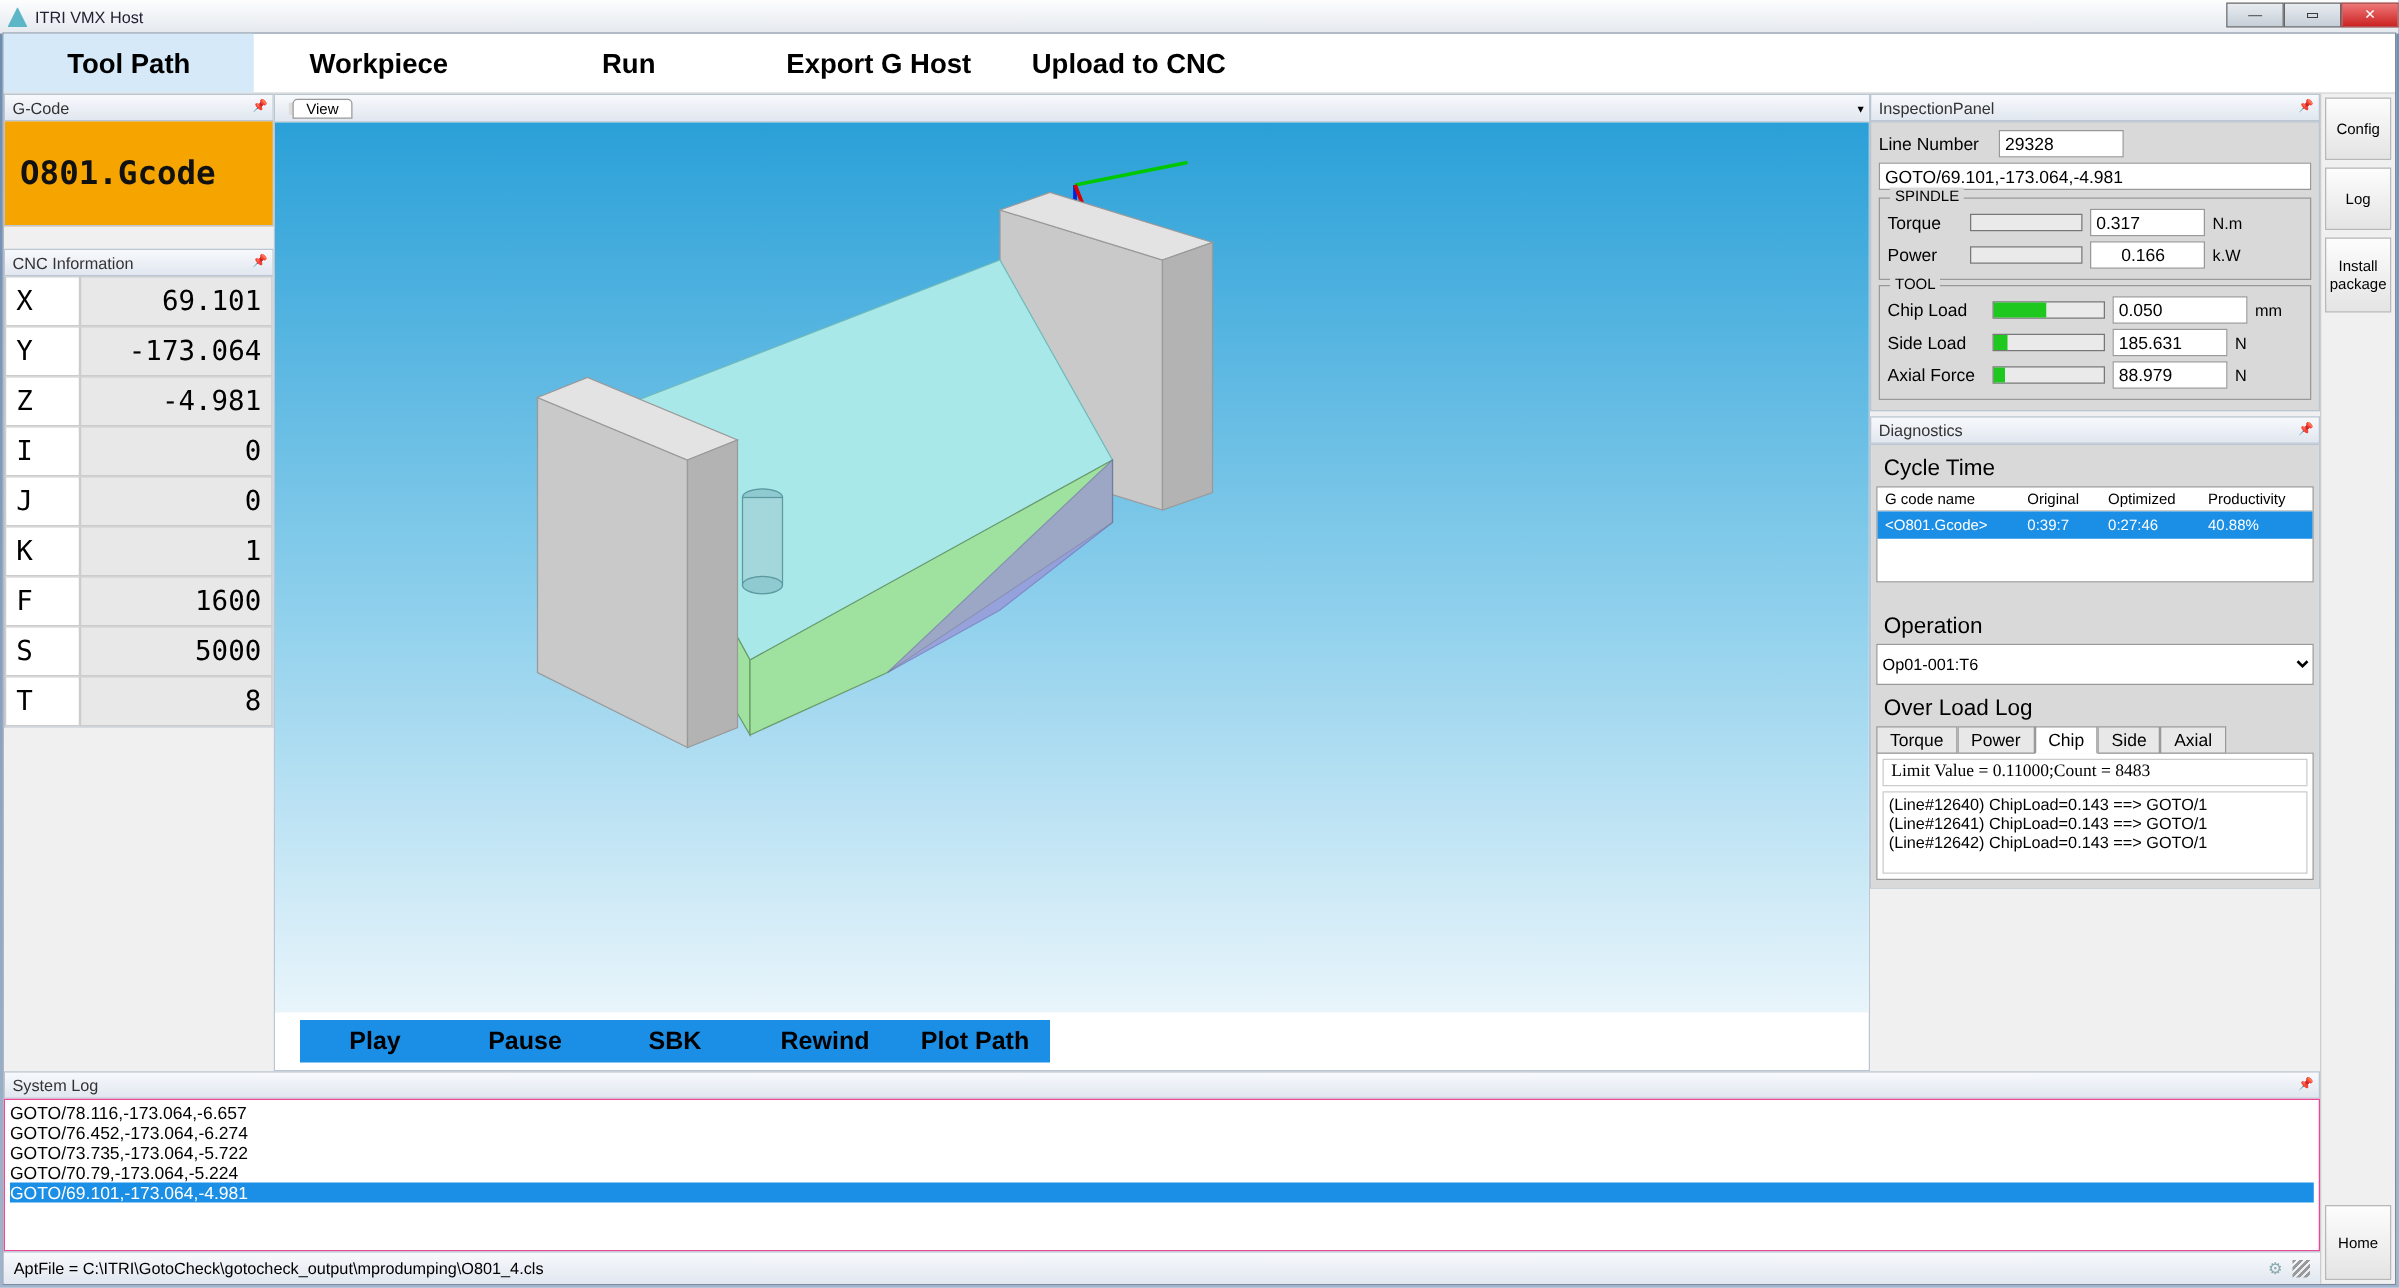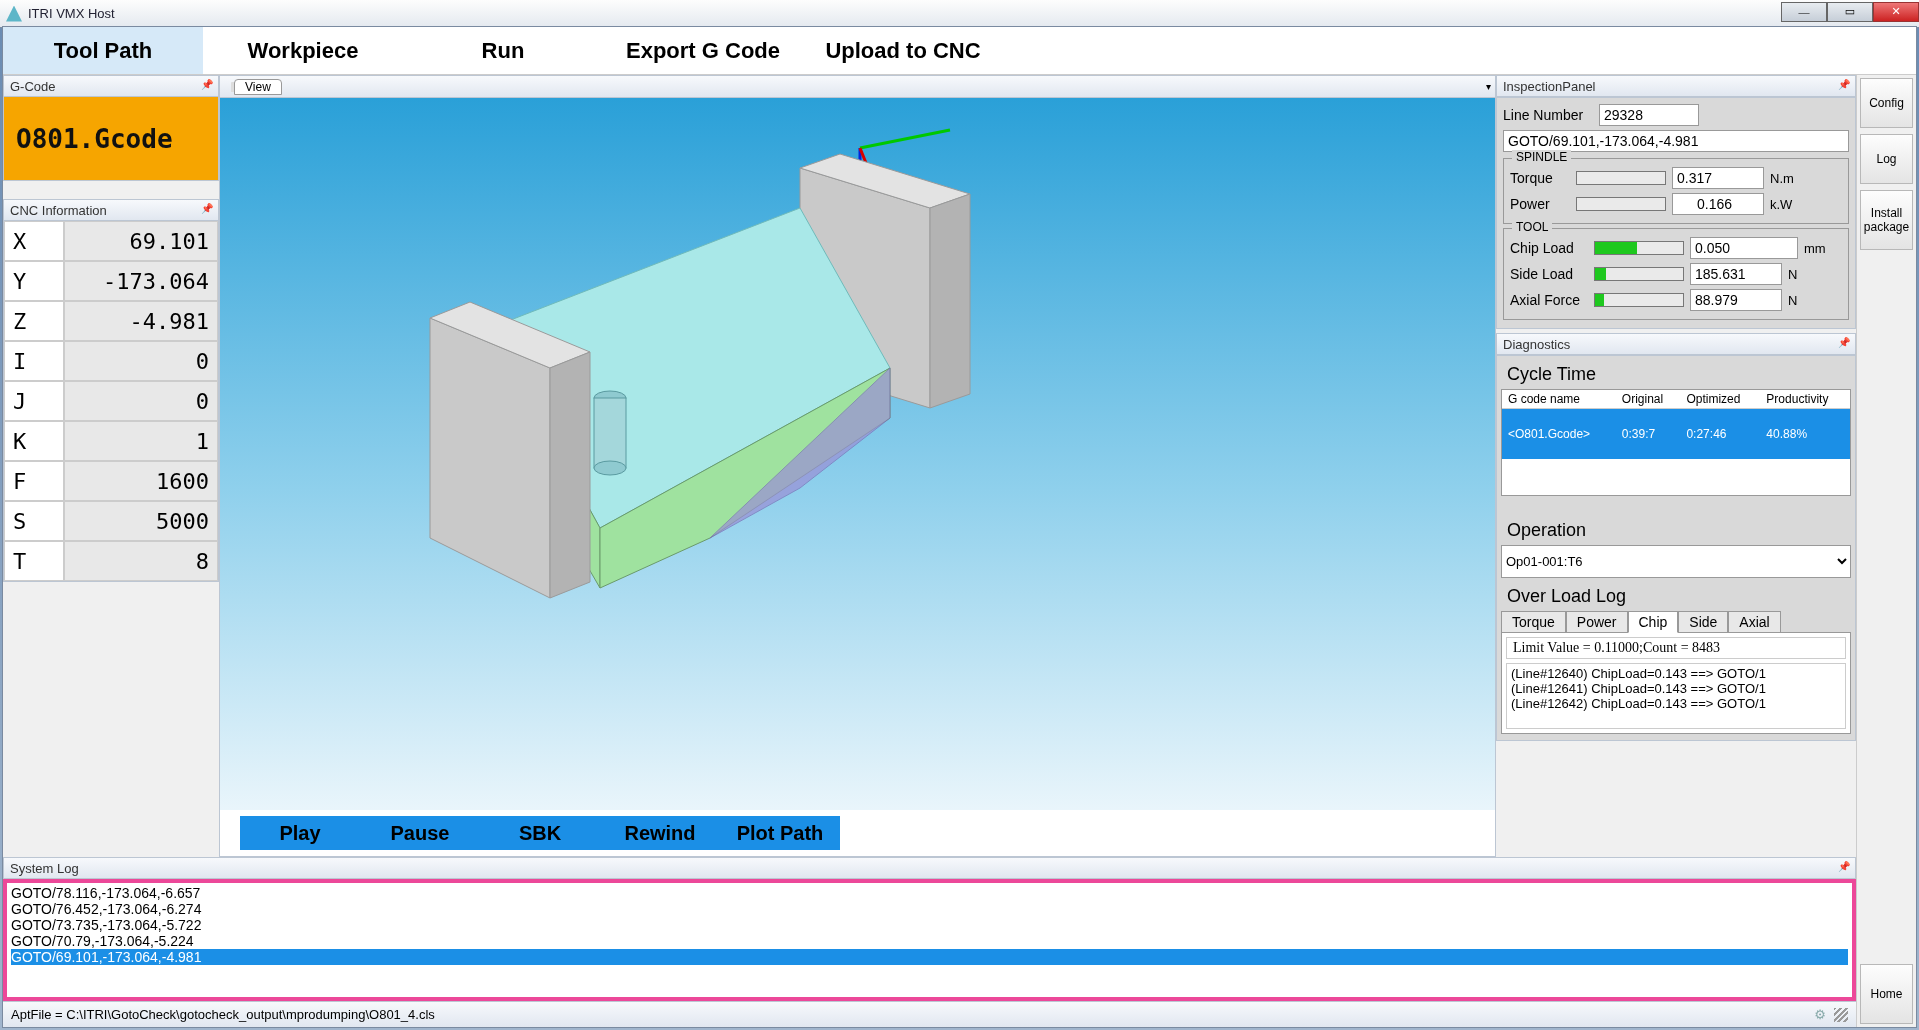--- a/index.html
+++ b/index.html
@@ -43,31 +43,31 @@
 .grp .gt { position:absolute; top:-9px; left:8px; background:#d9d9d9; padding:0 4px; font-size:12px;}
 .meter { width:90px; height:14px; border:1px solid #777; background:#eaeaea; position:relative; }
 .meter .bar { position:absolute; top:0; left:0; bottom:0; background:#1ec81e;}
 .unit { width:34px; font-size:13px;}
 .diag { border:1px solid #bcc6d3; }
 .diagbody{ background:#d9d9d9; padding:4px 4px 6px 4px;}
 .cyhdr { font-size:18px; padding:4px 6px; }
 .cyt { background:#fff; border:1px solid #999; font-size:12px; }
 .cyt table{ width:100%; border-collapse:collapse;}
 .cyt th{ text-align:left; font-weight:normal; border-bottom:1px solid #ccc; padding:2px 6px;}
-.cyt td{ padding:18px 6px;}
+.cyt td{ padding:4px 6px;}
 .cyt tr.sel td{ background:#1b8fe6; color:#fff;}
 .opsel { width:100%; height:33px; border:1px solid #999; font-size:13px; background:#fff;}
 .olltabs { display:flex; gap:0; }
 .olltab { border:1px solid #999; background:#e8e8e8; padding:2px 10px; font-size:14px; cursor:pointer; }
 .olltab.active{ background:#fff; border-bottom-color:#fff;}
 .ollbox { border:1px solid #999; background:#fff; margin-top:-1px; padding:4px; font:13px Consolas,monospace;}
 .ollbox .summary{ border:1px solid #ccc; padding:2px 6px; margin-bottom:4px; font-family:"Segoe UI"; font-size:14px;}
 .olllist { border:1px solid #ccc; height:66px; overflow:auto; padding:2px 4px; white-space:nowrap;}
 .syslog { position:absolute; left:0; right:60px; bottom:0; height:170px; background:#f0f0f0; }
-.syslogbody { position:absolute; top:22px; left:0; right:0; bottom:26px; background:#fff; border:4px solid #ec4899; overflow:auto; font:14px Consolas,monospace; padding:2px 4px;}
+.syslogbody { position:absolute; top:22px; left:0; right:0; bottom:26px; background:#fff; border:1px solid #ec4899; overflow:auto; font:14px Consolas,monospace; padding:2px 4px;}
 .syslogbody .line.sel{ background:#1b8fe6; color:#fff;}
 .statusbar{ position:absolute; bottom:0; left:0; right:0; height:26px; background:linear-gradient(#f7f9fc,#e1e7f0); border-top:1px solid #bcc6d3; display:flex; align-items:center; padding:0 8px; font-size:13px;}
 .statusbar .st-spacer{flex:1;}
 .grip{ width:14px; height:14px; background:repeating-linear-gradient(135deg,#999 0 2px,transparent 2px 4px);}
 svg{display:block}
 </style>
 </head>
 <body>
 
 <div class="titlebar">
@@ -78,21 +78,21 @@
   <div class="winbtn max">▭</div>
   <div class="winbtn close">✕</div>
 </div>
 
 <div class="app">
 
   <div class="tabs">
     <div class="tab active">Tool Path</div>
     <div class="tab">Workpiece</div>
     <div class="tab">Run</div>
-    <div class="tab">Export G Code</div>
+    <div class="tab">Export G Host</div>
     <div class="tab">Upload to CNC</div>
   </div>
 
   <div class="sidecol">
     <div class="sidebtn">Config</div>
     <div class="sidebtn">Log</div>
     <div class="sidebtn tall">Install package</div>
     <div style="flex:1"></div>
     <div class="sidebtn tall">Home</div>
   </div>

